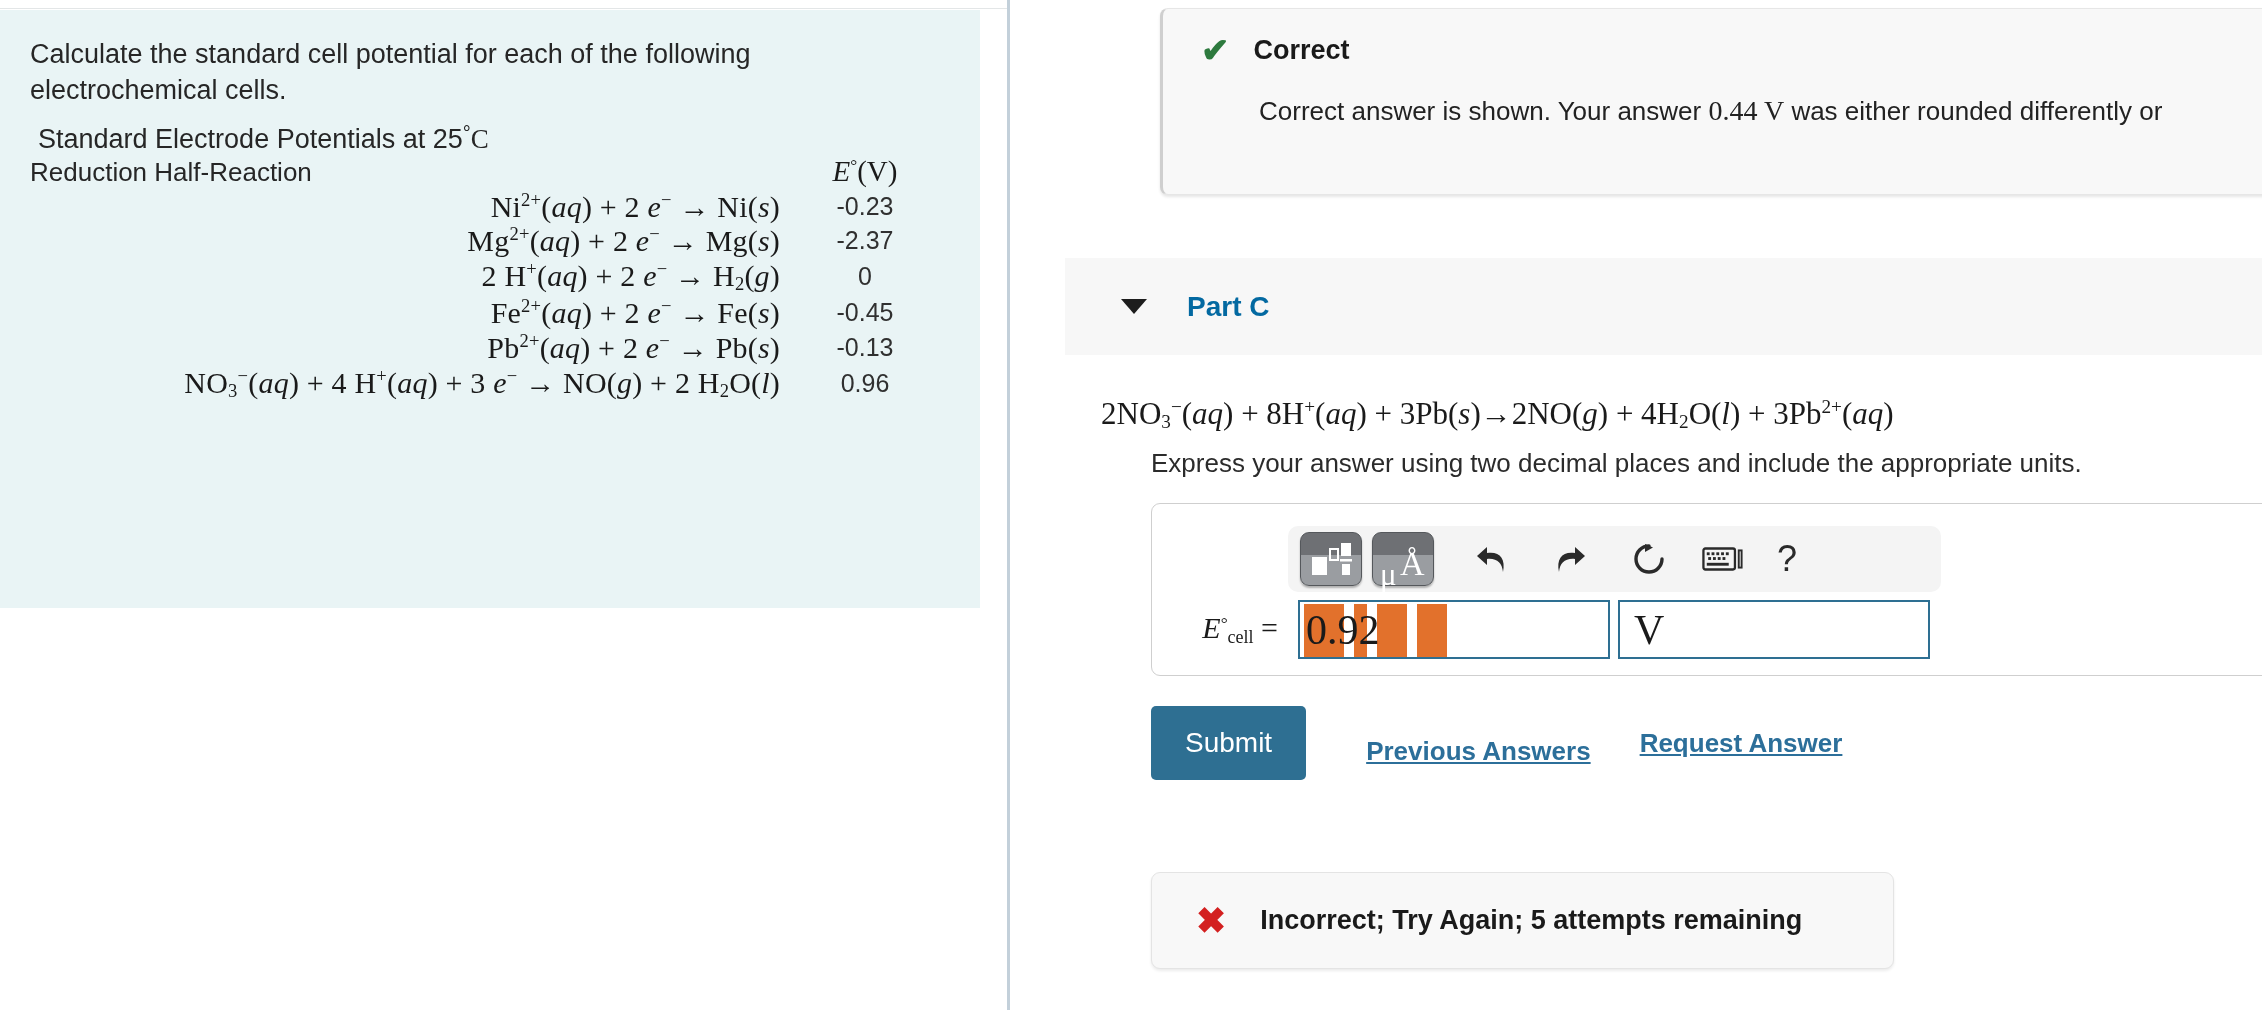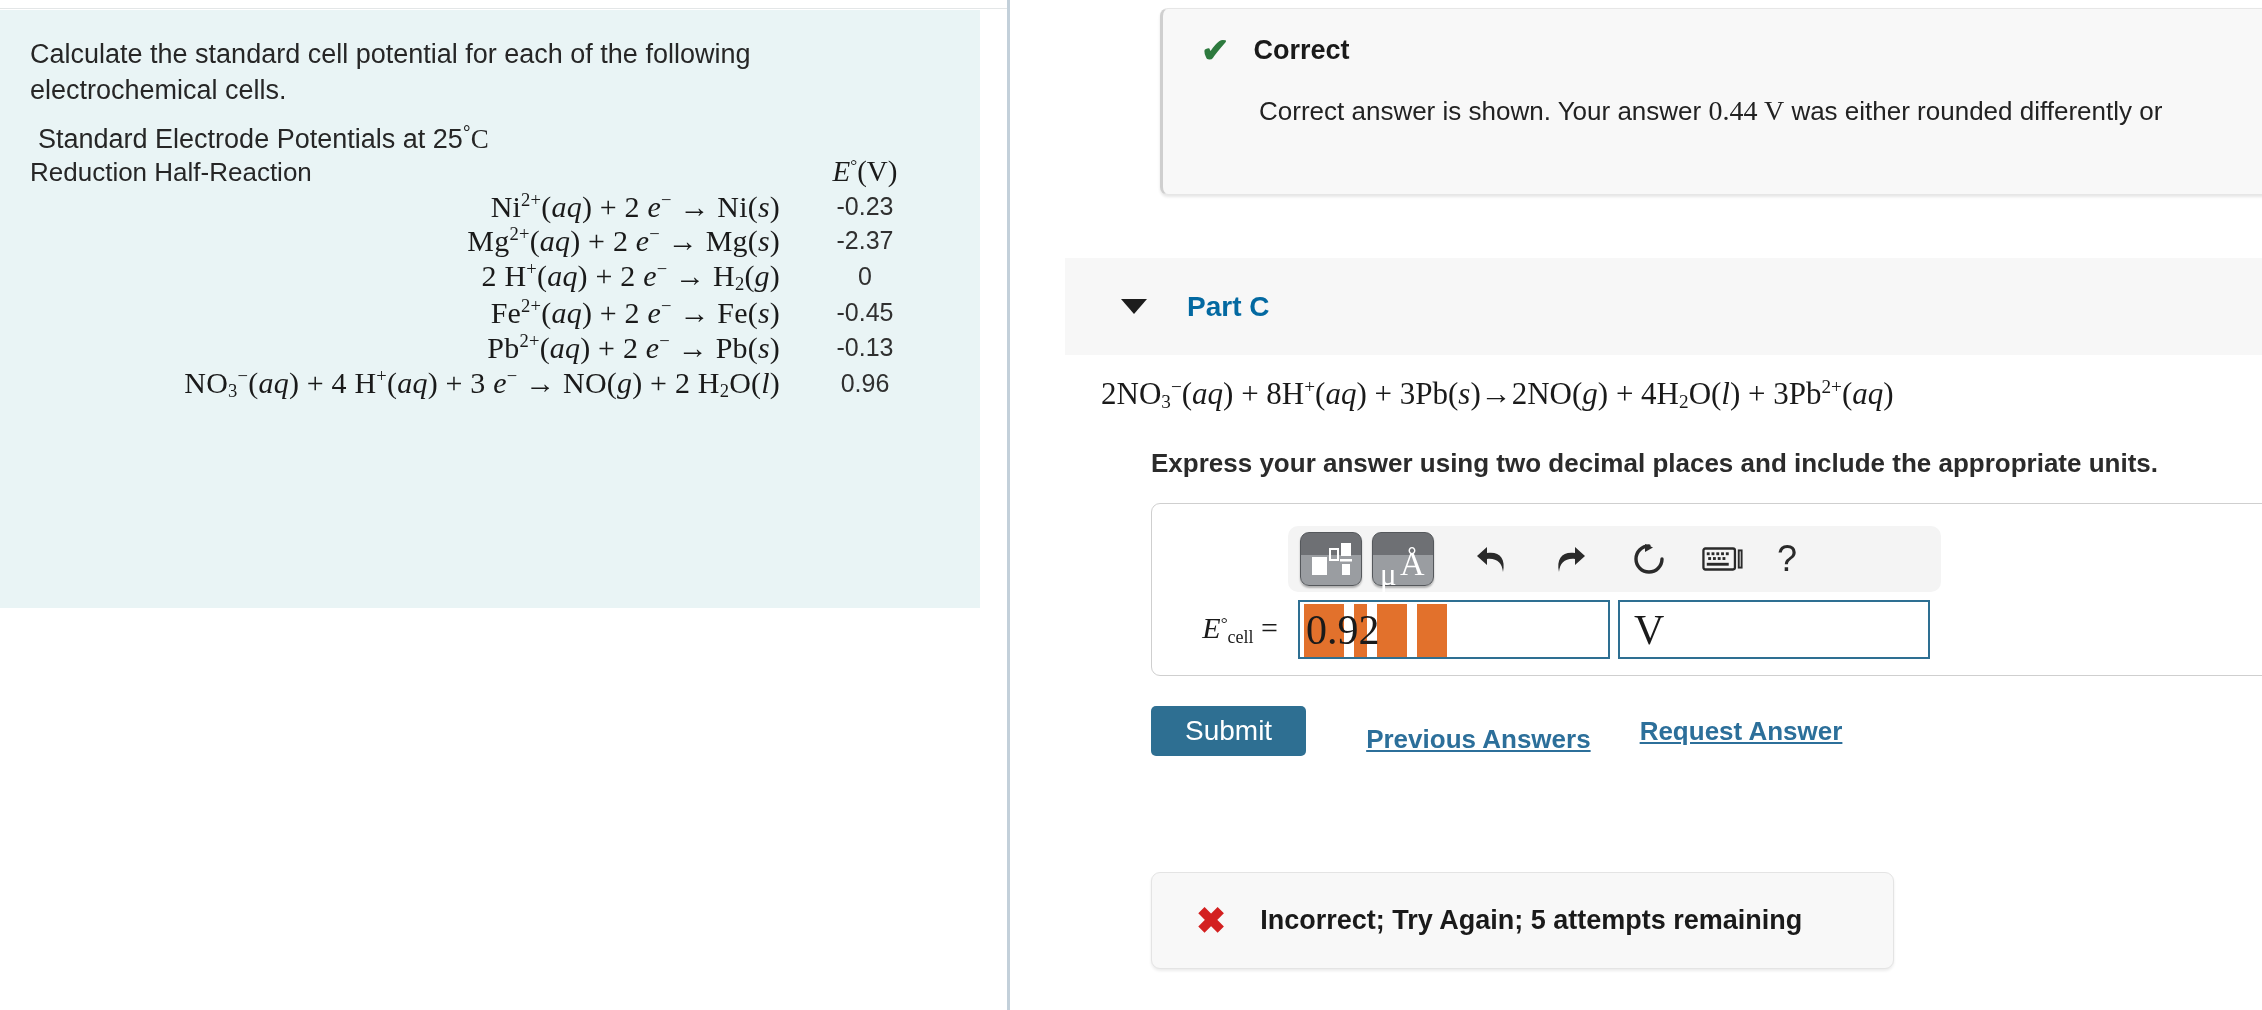--- a/index.html
+++ b/index.html
@@ -115,31 +115,31 @@
   .caret {
     width:0;height:0;border-left:13px solid transparent;
     border-right:13px solid transparent;border-top:15px solid #1d1d1d;
   }
   .part-title {
     font-size:28px; font-weight:bold; color:#0369a1;
     font-family:"Liberation Sans", sans-serif;
   }
 
   .equation {
-    position:absolute; left:90px; top:376px;
+    position:absolute; left:90px; top:396px;
     font-family:"Liberation Serif", serif;
     font-size:31px; color:#1a1a1a; white-space:nowrap;
   }
   .equation i { font-style: italic; }
   .equation sup { font-size:0.62em; vertical-align:0.58em; }
   .equation sub { font-size:0.62em; vertical-align:-0.22em; }
 
   .instruction {
     position:absolute; left:140px; top:448px;
-    font-size:26px; font-weight:bold; color:#2b2b2b;
+    font-size:26px; font-weight:normal; color:#2b2b2b;
     font-family:"Liberation Sans", sans-serif; white-space:nowrap;
   }
 
   .answer-box {
     position:absolute; left:140px; top:503px;
     width: 1130px; height: 173px;
     border:1px solid #cfcfcf; border-radius:9px;
     background:#fff;
   }
   .mq-toolbar {
@@ -206,21 +206,21 @@
   }
   .unit-text {
     font-family:"Liberation Serif", serif; font-size:42px; color:#1a1a1a;
     padding-left: 14px; line-height:1;
   }
 
   .actions { position:absolute; left:140px; top:706px; display:flex; align-items:center; }
   .submit-btn {
     background:#2e6f92; color:#fff; border:none; border-radius:5px;
     font-size:28px; font-family:"Liberation Sans", sans-serif;
-    padding: 9px 34px; cursor:pointer;
+    padding: 21px 34px; cursor:pointer;
   }
   .link {
     color:#2c6f9a; font-size:26px; font-weight:bold; text-decoration:underline;
     font-family:"Liberation Sans", sans-serif; cursor:pointer;
   }
   .link.prev { margin-left: 60px; margin-top: 17px; }
   .link.req  { margin-left: 49px; text-align: right; }
 
   .incorrect-box {
     position:absolute; left:140px; top:872px;

